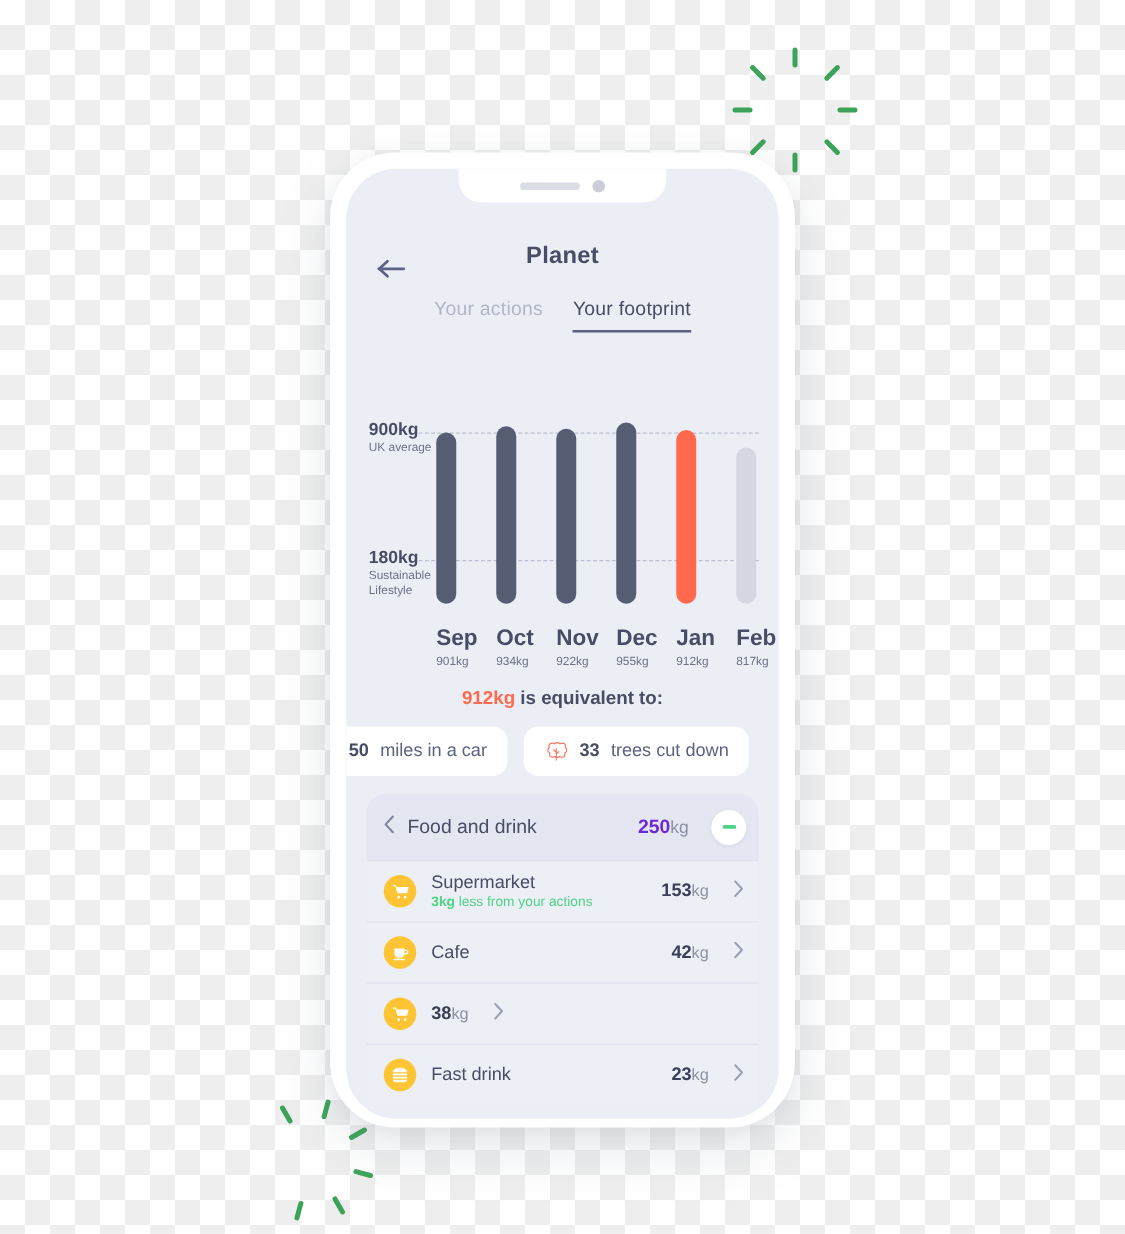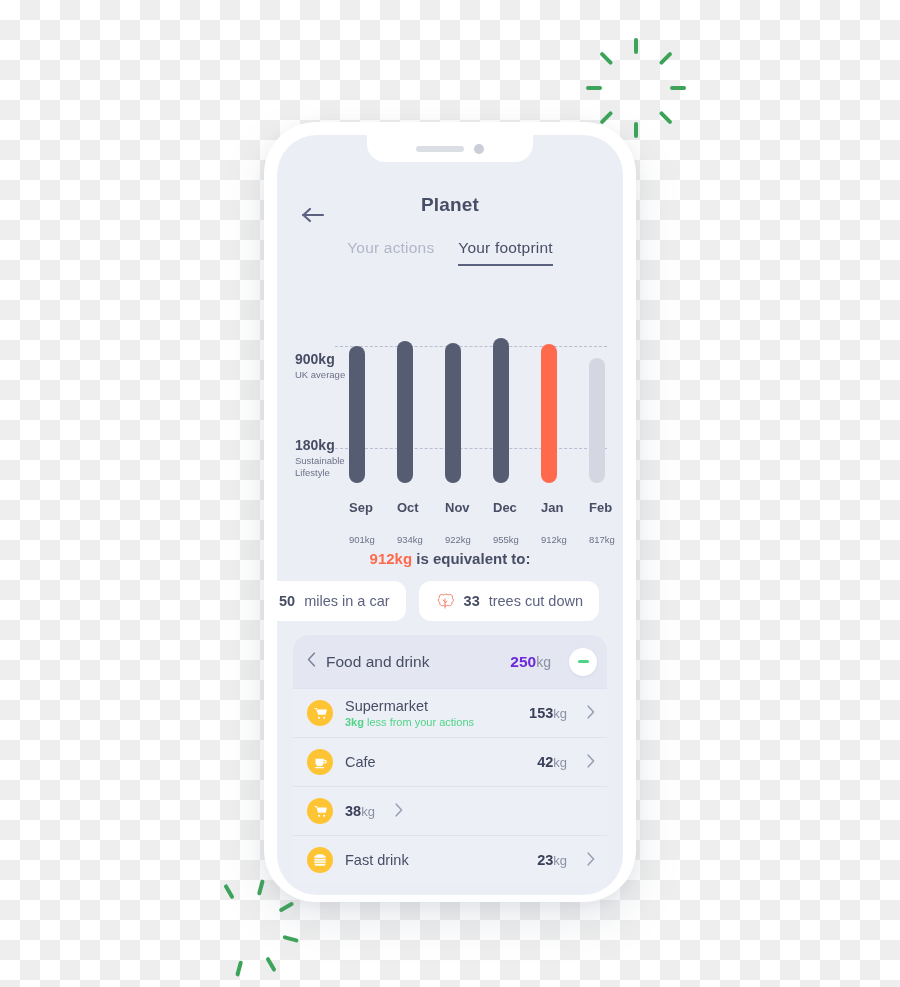--- a/index.html
+++ b/index.html
@@ -161,24 +161,24 @@
   .x-labels {
     position: absolute;
     left: 72px;
     right: 18px;
     top: 200px;
     display: flex;
     justify-content: space-between;
   }
   .x-col { width: 16px; text-align: center; }
   .x-col .m {
-    font-size: 13px; font-weight: bold; color: #474d64; white-space: nowrap;
+    font-size: 18px; font-weight: bold; color: #474d64; white-space: nowrap;
   }
   .x-col .kg {
-    font-size: 9.5px; color: #6c7186; margin-top: 19px; white-space: nowrap;
+    font-size: 9.5px; color: #6c7186; margin-top: 3px; white-space: nowrap;
   }
 
   
   .equiv-title {
     text-align: center;
     margin-top: 50px;
     font-size: 15px;
     font-weight: bold;
     color: #474d64;
   }
@@ -304,21 +304,21 @@
     </div>
 
     <div class="tabs">
       <div class="tab">Your actions</div>
       <div class="tab active">Your footprint</div>
     </div>
 
     <div class="chart-wrap">
 
       <div class="gridline" style="top:46px;"></div>
-      <div class="grid-label" style="top:52px;">
+      <div class="grid-label" style="top:36px;">
         <div class="v">900kg</div>
         <div class="s">UK average</div>
       </div>
 
       <div class="gridline" style="top:148px;"></div>
       <div class="grid-label" style="top:138px;">
         <div class="v">180kg</div>
         <div class="s">Sustainable</div>
         <div class="s" style="margin-top:0;">Lifestyle</div>
       </div>

